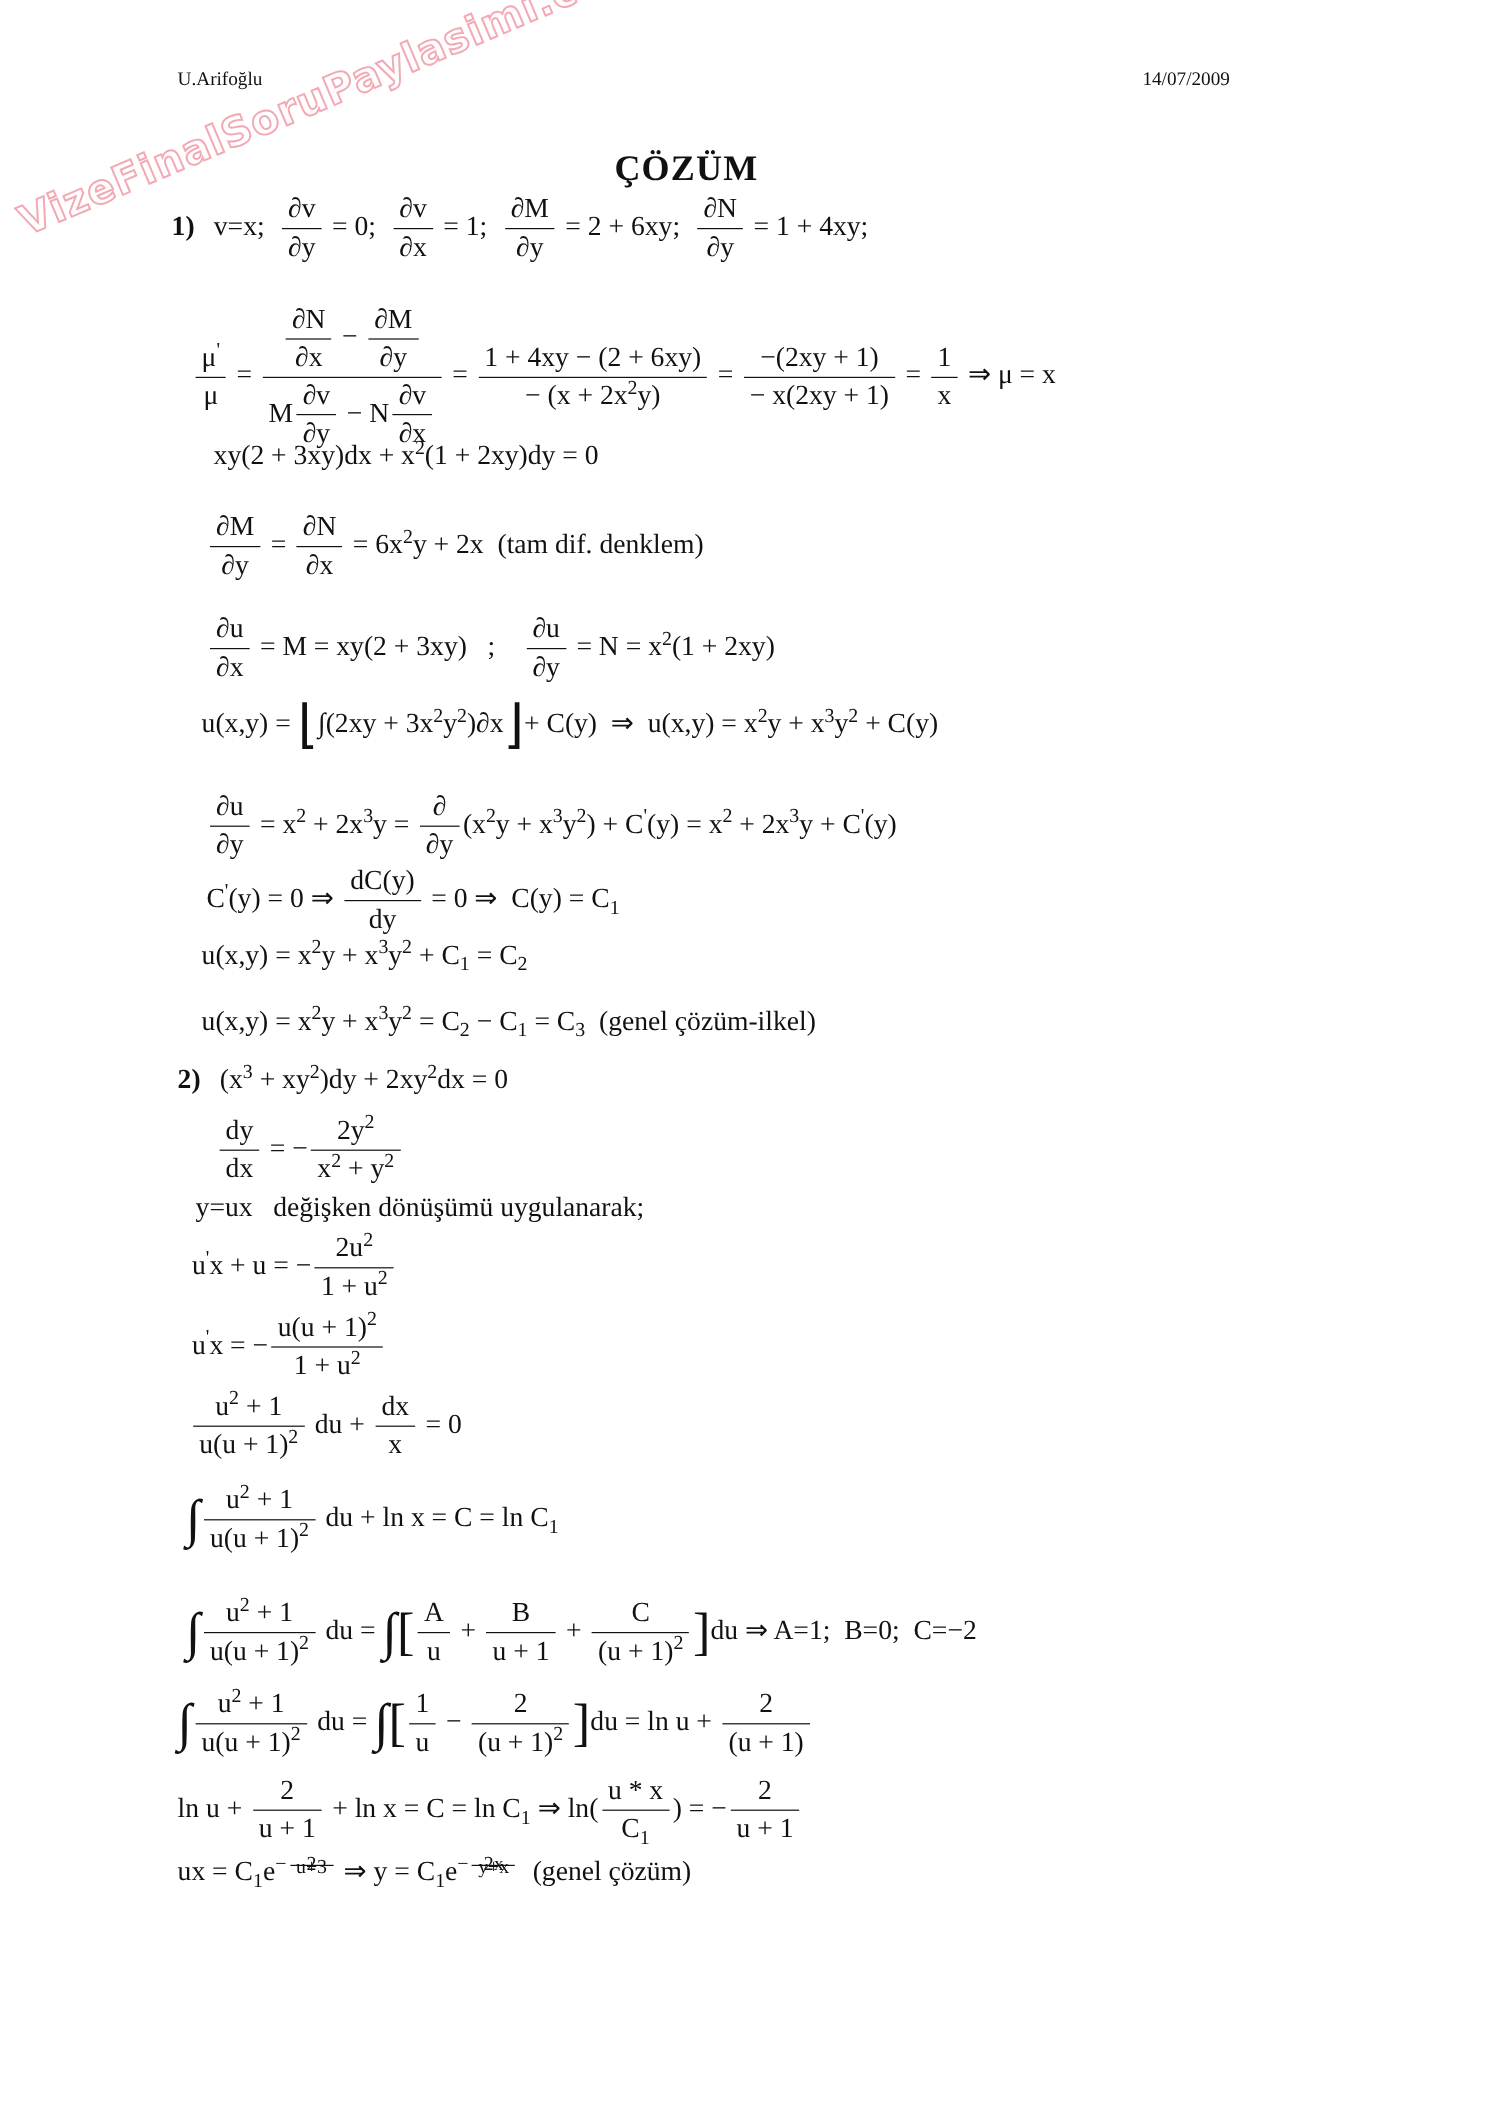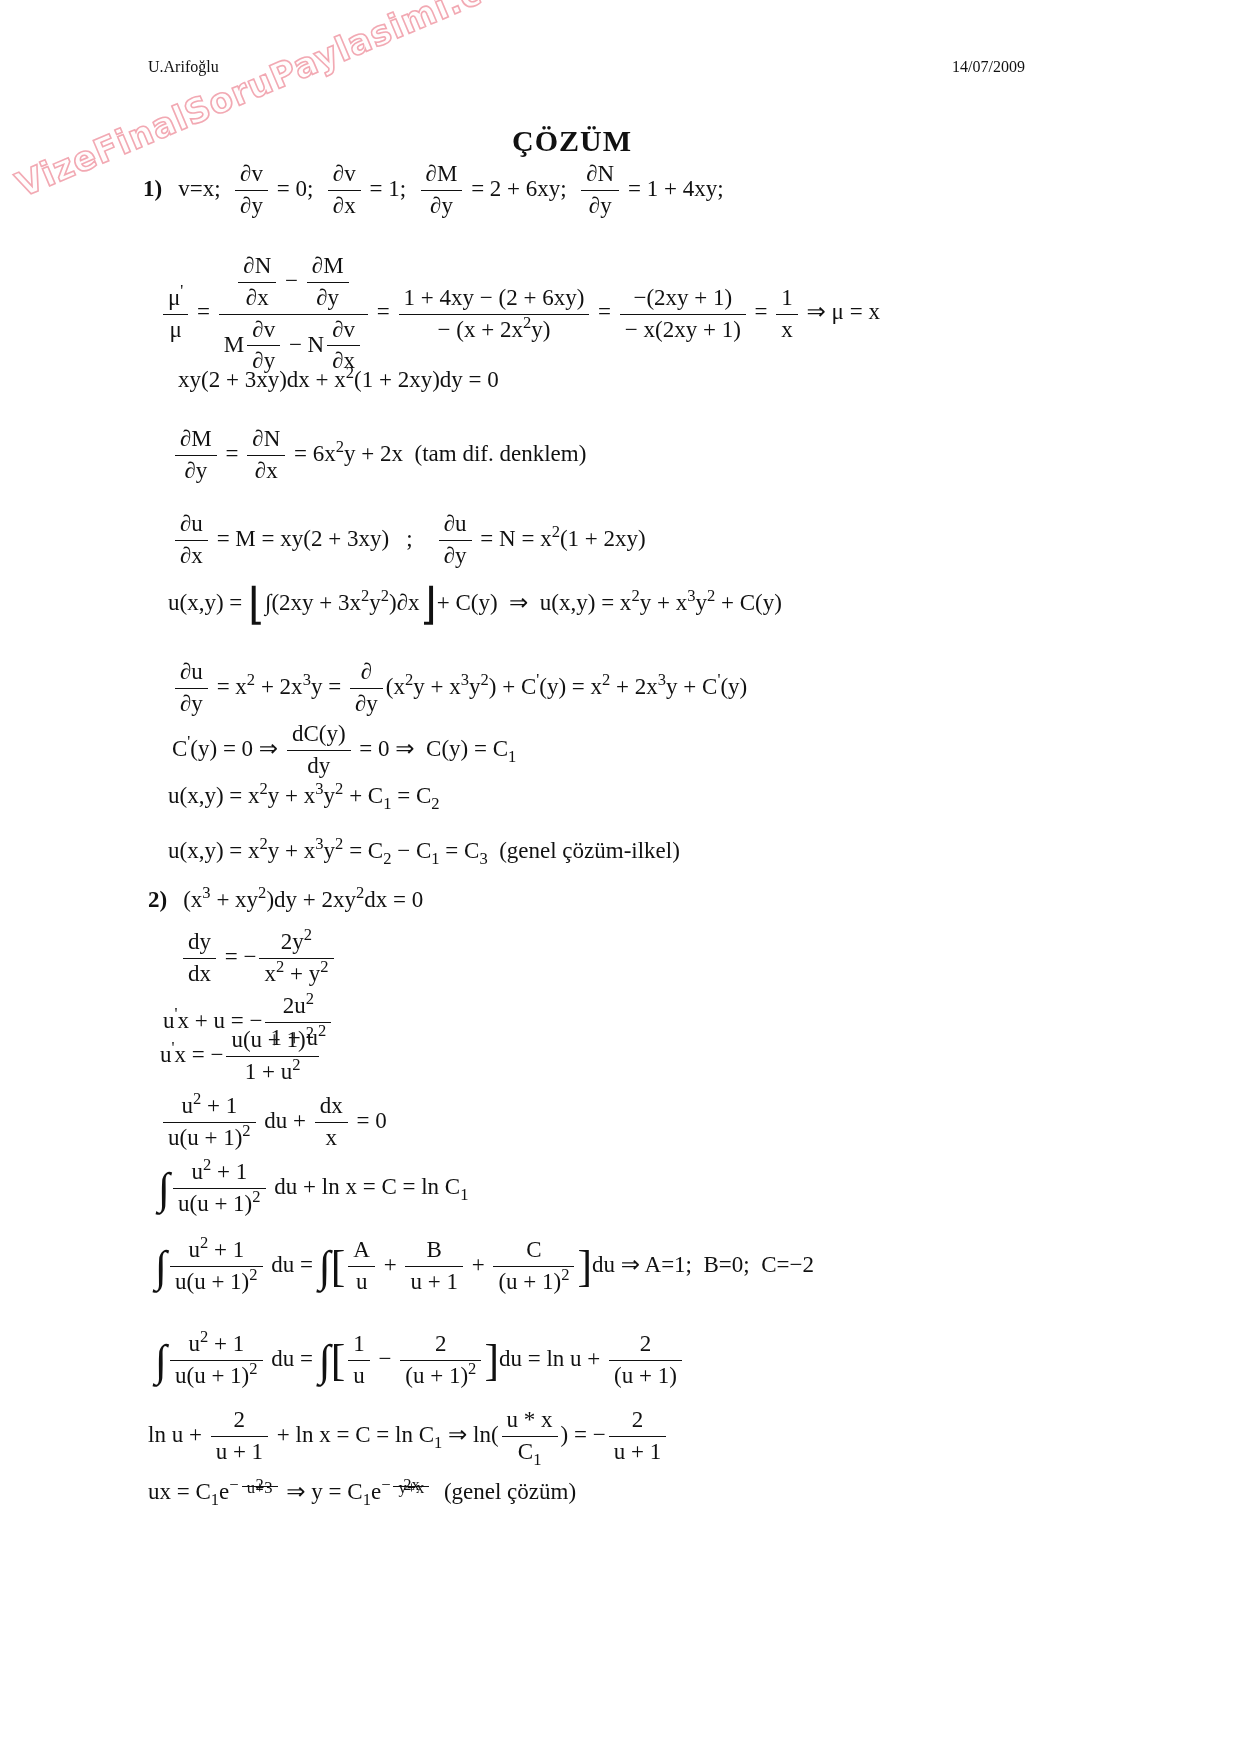--- a/index.html
+++ b/index.html
@@ -79,20 +79,21 @@
       <div class="eq-line"><span class="math">xy(2 + 3xy)dx + x<sup>2</sup>(1 + 2xy)dy = 0</span></div>
       <div class="eq-line"><span class="math"><span class="frac"><span class="num">∂M</span><span class="den">∂y</span></span> = <span class="frac"><span class="num">∂N</span><span class="den">∂x</span></span> = 6x<sup>2</sup>y + 2x  (tam dif. denklem)</span></div>
       <div class="eq-line"><span class="math"><span class="frac"><span class="num">∂u</span><span class="den">∂x</span></span> = M = xy(2 + 3xy)   ;    <span class="frac"><span class="num">∂u</span><span class="den">∂y</span></span> = N = x<sup>2</sup>(1 + 2xy)</span></div>
       <div class="eq-line"><span class="math">u(x,y) = <span class="big">⌊</span>∫(2xy + 3x<sup>2</sup>y<sup>2</sup>)∂x<span class="big">⌋</span>+ C(y)  ⇒  u(x,y) = x<sup>2</sup>y + x<sup>3</sup>y<sup>2</sup> + C(y)</span></div>
       <div class="eq-line"><span class="math"><span class="frac"><span class="num">∂u</span><span class="den">∂y</span></span> = x<sup>2</sup> + 2x<sup>3</sup>y = <span class="frac"><span class="num">∂</span><span class="den">∂y</span></span>(x<sup>2</sup>y + x<sup>3</sup>y<sup>2</sup>) + C<sup>'</sup>(y) = x<sup>2</sup> + 2x<sup>3</sup>y + C<sup>'</sup>(y)</span></div>
       <div class="eq-line"><span class="math">C<sup>'</sup>(y) = 0 ⇒ <span class="frac"><span class="num">dC(y)</span><span class="den">dy</span></span> = 0 ⇒  C(y) = C<sub>1</sub></span></div>
       <div class="eq-line"><span class="math">u(x,y) = x<sup>2</sup>y + x<sup>3</sup>y<sup>2</sup> + C<sub>1</sub> = C<sub>2</sub></span></div>
       <div class="eq-line"><span class="math">u(x,y) = x<sup>2</sup>y + x<sup>3</sup>y<sup>2</sup> = C<sub>2</sub> − C<sub>1</sub> = C<sub>3</sub>  (genel çözüm-ilkel)</span></div>
       <div class="eq-line"><span class="eq-label">2)</span><span class="math">(x<sup>3</sup> + xy<sup>2</sup>)dy + 2xy<sup>2</sup>dx = 0</span></div>
       <div class="eq-line"><span class="math"><span class="frac"><span class="num">dy</span><span class="den">dx</span></span> = −<span class="frac"><span class="num">2y<sup>2</sup></span><span class="den">x<sup>2</sup> + y<sup>2</sup></span></span></span></div>
+      <div class="eq-line"><span class="math">y=ux   değişken dönüşümü uygulanarak;</span></div>
       <div class="eq-line"><span class="math">u<sup>'</sup>x + u = −<span class="frac"><span class="num">2u<sup>2</sup></span><span class="den">1 + u<sup>2</sup></span></span></span></div>
       <div class="eq-line"><span class="math">u<sup>'</sup>x = −<span class="frac"><span class="num">u(u + 1)<sup>2</sup></span><span class="den">1 + u<sup>2</sup></span></span></span></div>
       <div class="eq-line"><span class="math"><span class="frac"><span class="num">u<sup>2</sup> + 1</span><span class="den">u(u + 1)<sup>2</sup></span></span> du + <span class="frac"><span class="num">dx</span><span class="den">x</span></span> = 0</span></div>
       <div class="eq-line"><span class="math"><span class="big">∫</span><span class="frac"><span class="num">u<sup>2</sup> + 1</span><span class="den">u(u + 1)<sup>2</sup></span></span> du + ln x = C = ln C<sub>1</sub></span></div>
       <div class="eq-line"><span class="math"><span class="big">∫</span><span class="frac"><span class="num">u<sup>2</sup> + 1</span><span class="den">u(u + 1)<sup>2</sup></span></span> du = <span class="big">∫</span><span class="big">[</span><span class="frac"><span class="num">A</span><span class="den">u</span></span> + <span class="frac"><span class="num">B</span><span class="den">u + 1</span></span> + <span class="frac"><span class="num">C</span><span class="den">(u + 1)<sup>2</sup></span></span><span class="big">]</span>du ⇒ A=1;  B=0;  C=−2</span></div>
       <div class="eq-line"><span class="math"><span class="big">∫</span><span class="frac"><span class="num">u<sup>2</sup> + 1</span><span class="den">u(u + 1)<sup>2</sup></span></span> du = <span class="big">∫</span><span class="big">[</span><span class="frac"><span class="num">1</span><span class="den">u</span></span> − <span class="frac"><span class="num">2</span><span class="den">(u + 1)<sup>2</sup></span></span><span class="big">]</span>du = ln u + <span class="frac"><span class="num">2</span><span class="den">(u + 1)</span></span></span></div>
       <div class="eq-line"><span class="math">ln u + <span class="frac"><span class="num">2</span><span class="den">u + 1</span></span> + ln x = C = ln C<sub>1</sub> ⇒ ln(<span class="frac"><span class="num">u * x</span><span class="den">C<sub>1</sub></span></span>) = −<span class="frac"><span class="num">2</span><span class="den">u + 1</span></span></span></div>
       <div class="eq-line"><span class="math">ux = C<sub>1</sub>e<sup>−<span class="frac"><span class="num">2</span><span class="den">u+3</span></span></sup> ⇒ y = C<sub>1</sub>e<sup>−<span class="frac"><span class="num">2x</span><span class="den">y+x</span></span></sup>  (genel çözüm)</span></div>
     </div>
 </div>

